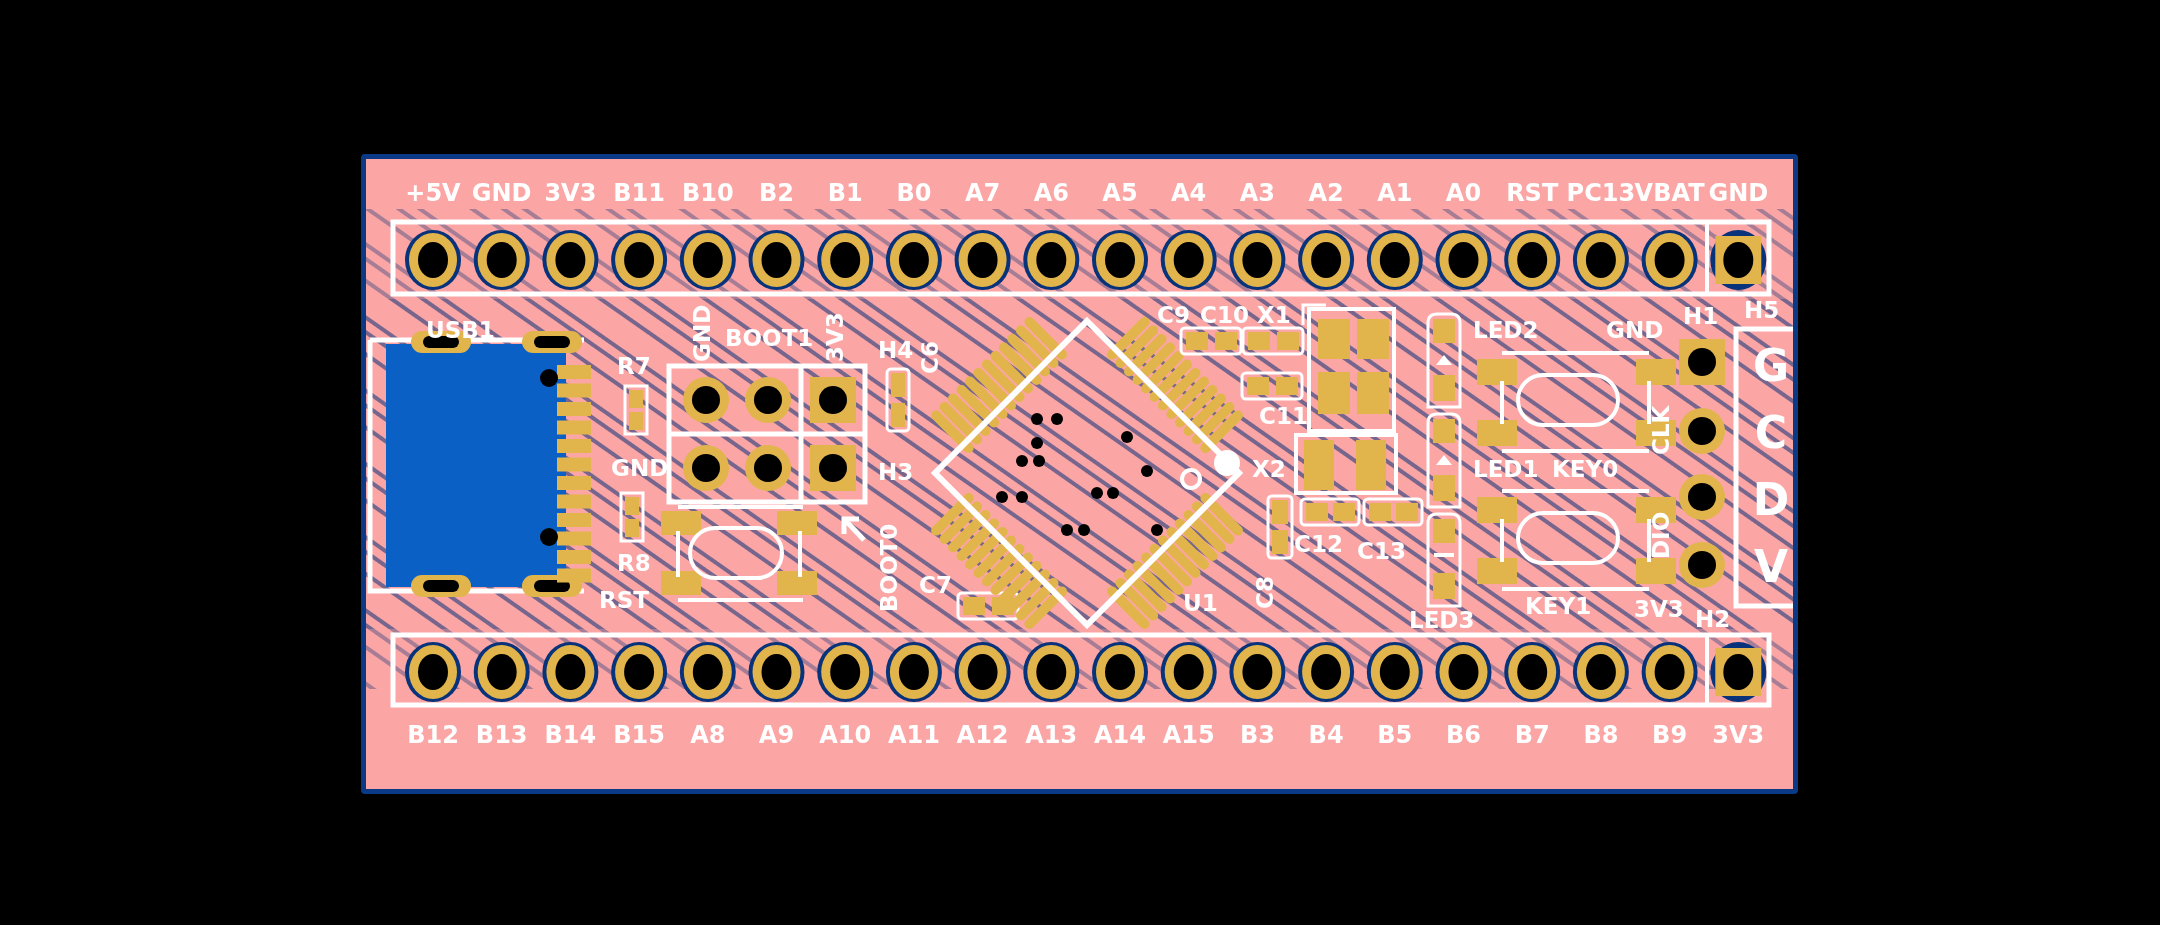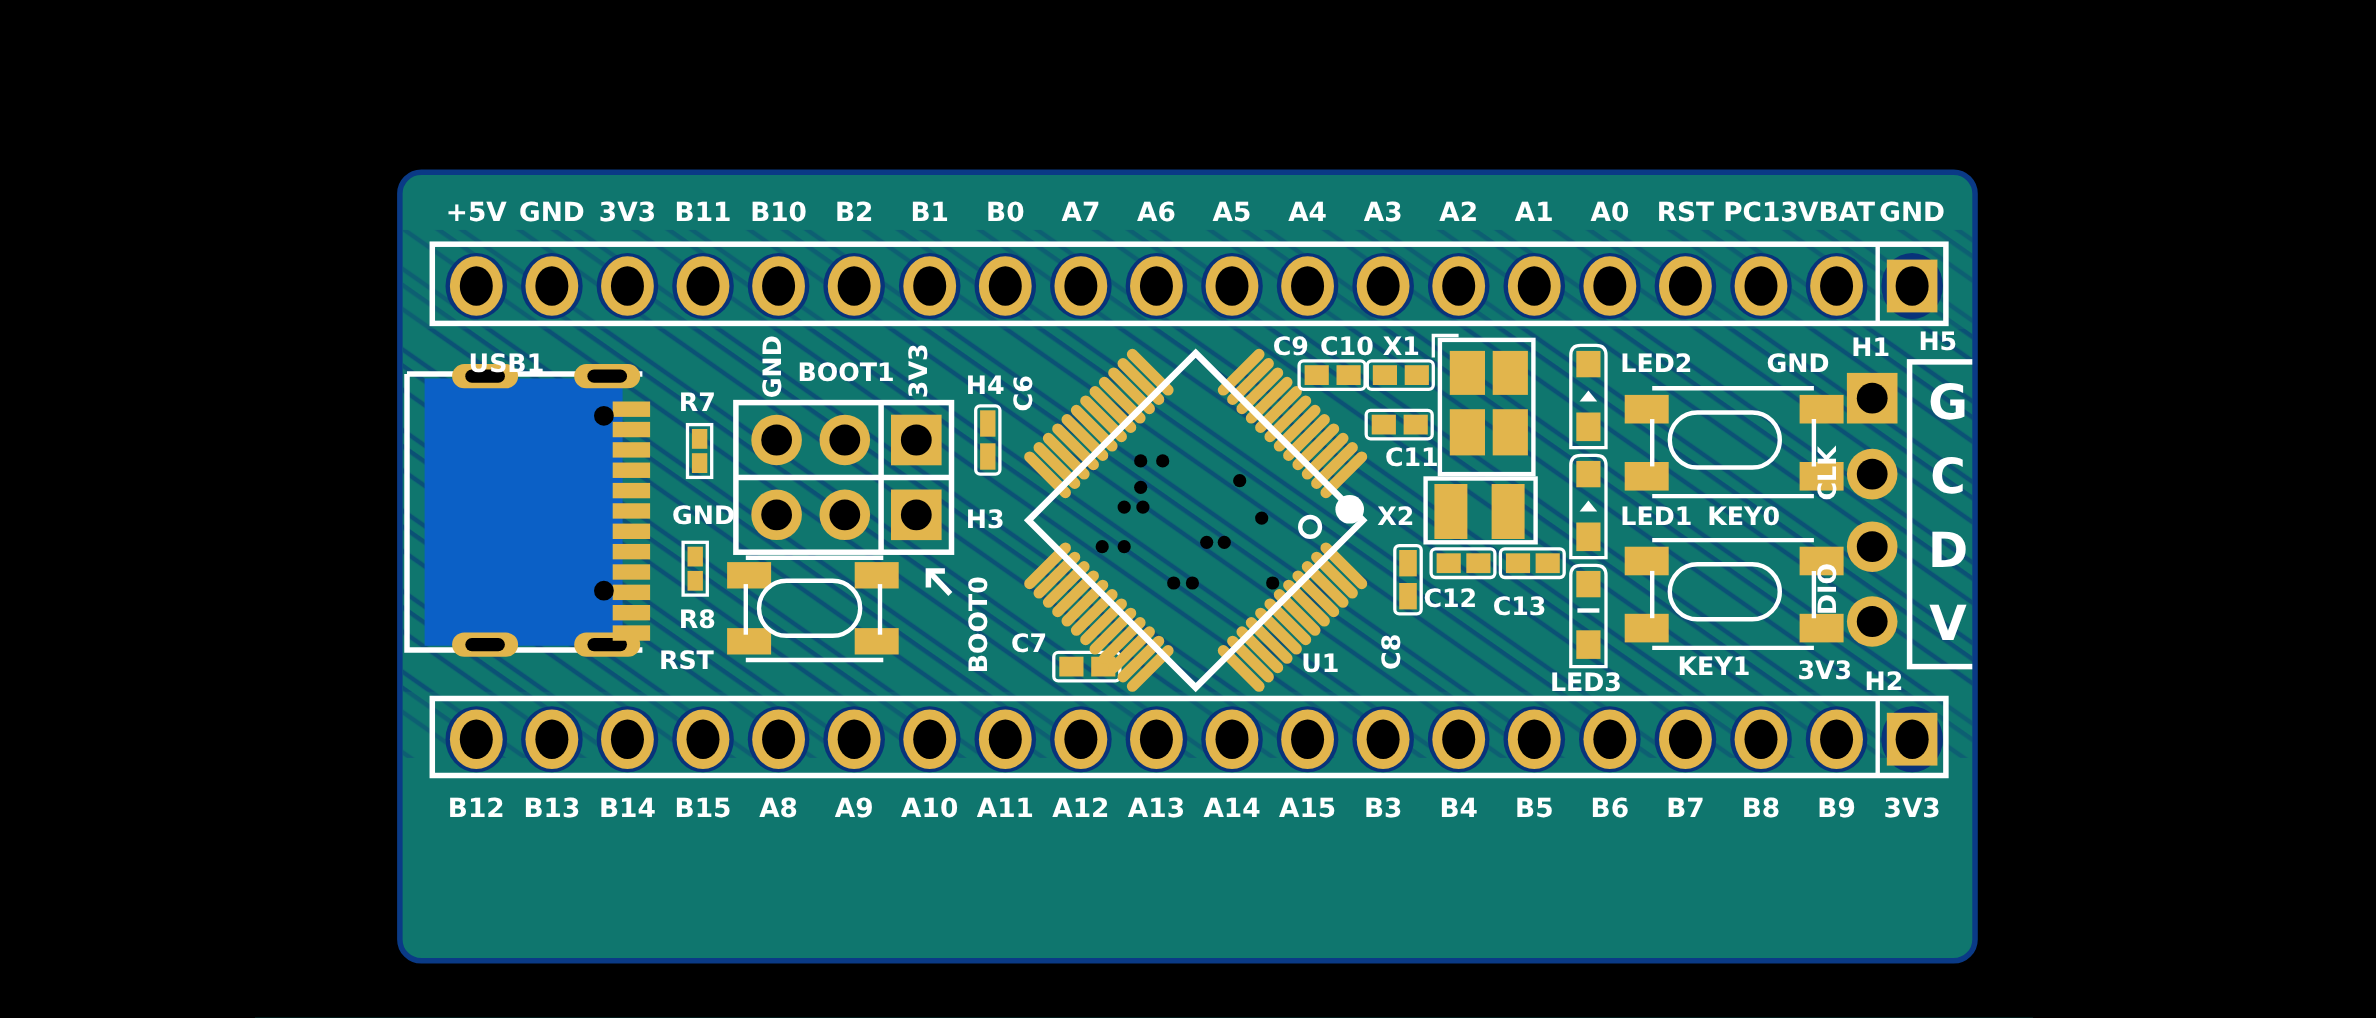--- a/index.html
+++ b/index.html
@@ -1,17 +1,17 @@
 <!DOCTYPE html>
 <html><head>
 <meta charset="utf-8">
 <style>
   html,body{margin:0;padding:0;background:#000;}
   body{width:2160px;height:925px;position:relative;overflow:hidden;font-family:"DejaVu Sans",sans-serif;}
-  #board{position:absolute;left:361px;top:154px;width:1437px;height:722px;background:#0f766e;border:5px solid #0a3a86;border-radius:22px;box-sizing:border-box;overflow:hidden;}
+  #board{position:absolute;left:361px;top:154px;width:1437px;height:640px;background:#fca5a5;border:5px solid #0a3a86;border-radius:4px;box-sizing:border-box;overflow:hidden;}
   svg{position:absolute;left:0;top:0;}
   .silk{fill:#fff;font-weight:bold;font-family:"DejaVu Sans",sans-serif;}
 </style>
 </head>
 <body>
 
 <div id="board">
 <svg width="1437" height="613" viewBox="0 0 1437 613">
   <defs>
     <pattern id="traces" width="60" height="60" patternUnits="userSpaceOnUse" patternTransform="rotate(35)">

